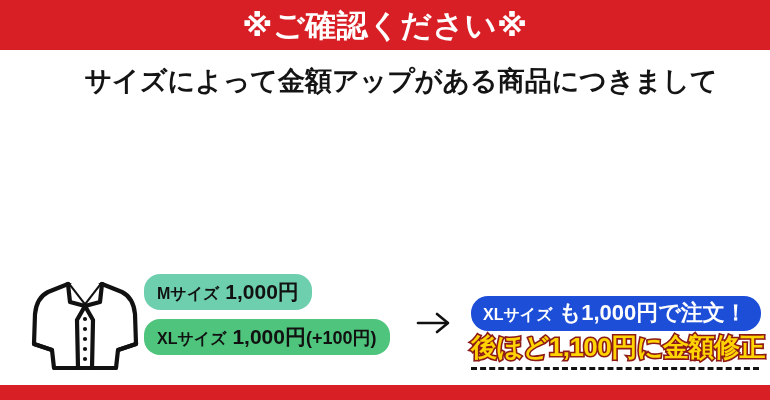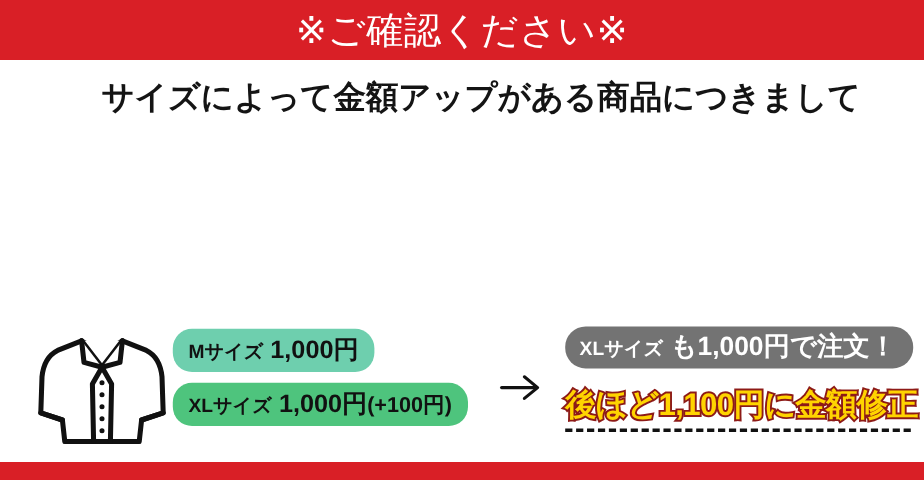--- a/index.html
+++ b/index.html
@@ -22,21 +22,21 @@
     width: 770px;
     height: 50px;
     background: #d91f26;
     display: flex;
     align-items: center;
     justify-content: center;
   }
   .header-title {
     color: #ffffff;
     font-size: 31px;
-    font-weight: normal;
+    font-weight: bold;
     letter-spacing: 0.5px;
     line-height: 1;
     white-space: nowrap;
   }
 
   
   .body-lines {
     position: absolute;
     left: 16px;
     top: 58px;
@@ -119,35 +119,36 @@
   }
 
   
   .col-right {
     position: absolute;
     left: 455px;
     top: 6px;
     width: 300px;
   }
   .pill-green-right {
-    background: #737373;
+    background: #1d4ed8;
     color: #ffffff;
     padding: 6px 14px 7px 12px;
     font-size: 22px;
     font-weight: bold;
     border-radius: 17px;
     display: inline-block;
     white-space: nowrap;
     line-height: 1;
+    margin-top: 24px;
   }
   .pill-green-right .pill-sz { font-size: 16px; color:#ffffff; }
   .pill-green-right .bang { font-size: 22px; }
 
   .fix-wrap {
-    margin-top: 16px;
+    margin-top: 2px;
     position: relative;
     width: 292px;
   }
   .fix-text {
     font-size: 26px;
     font-weight: bold;
     color: #ffd400;
     white-space: nowrap;
     line-height: 1.15;
     letter-spacing: -0.5px;

